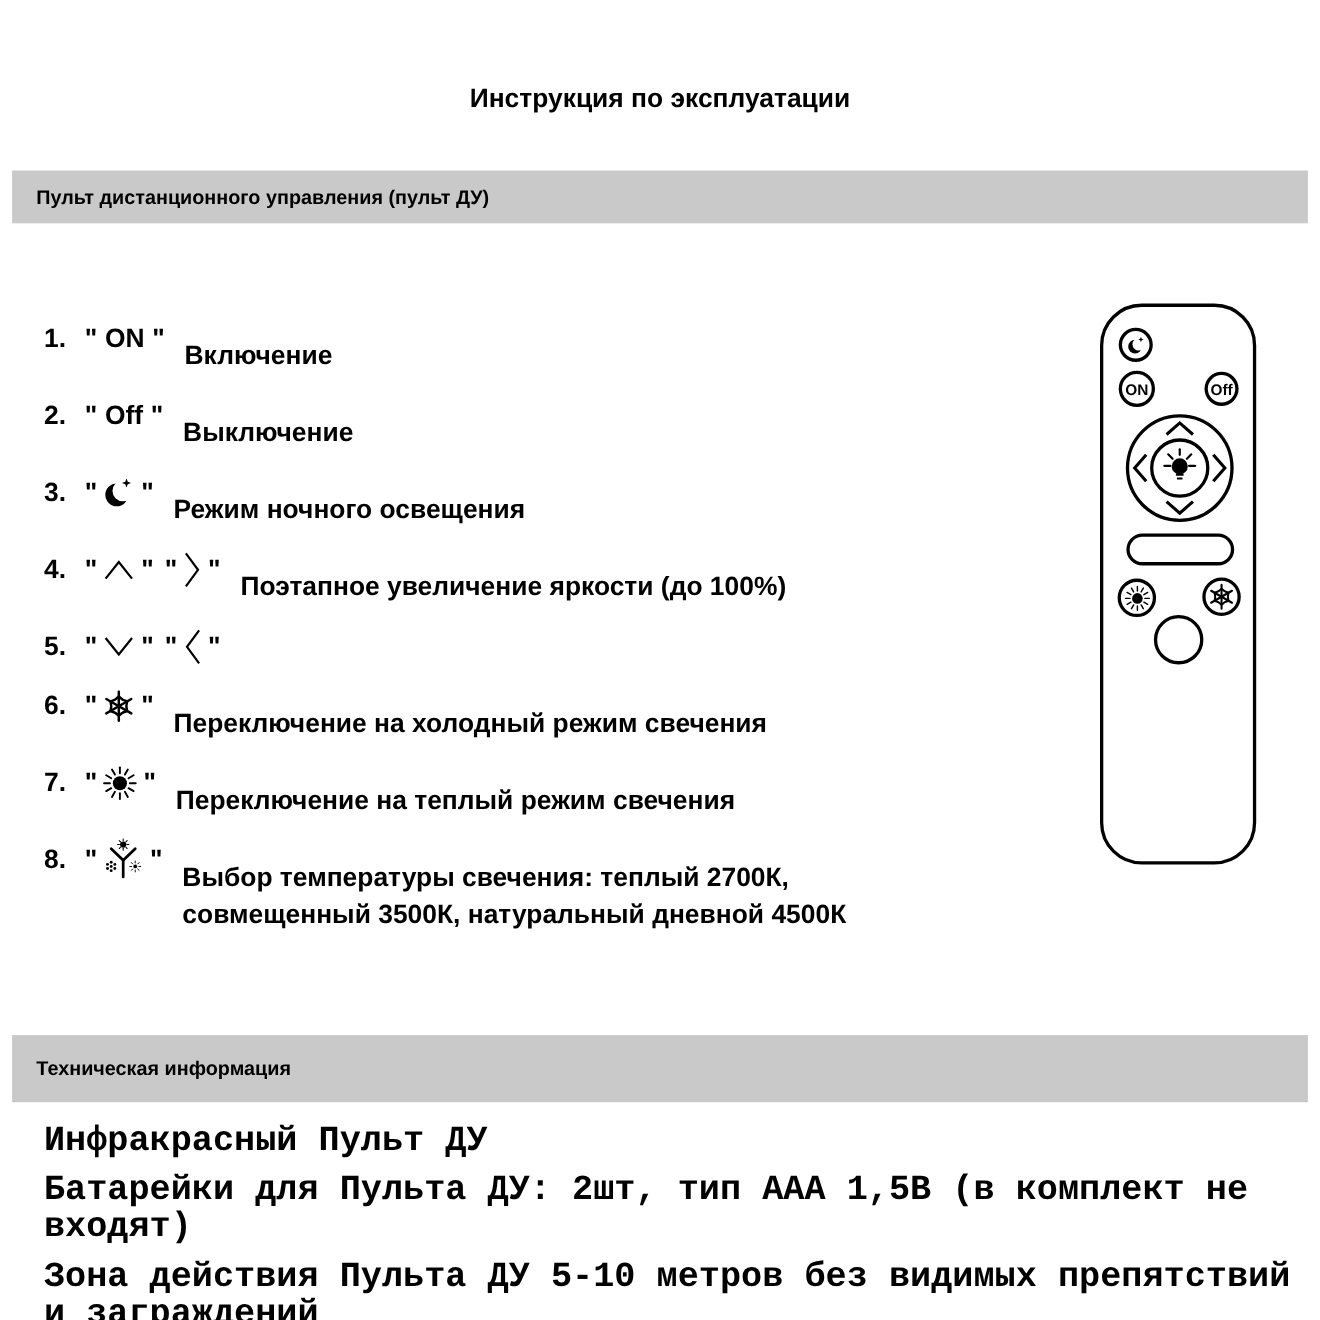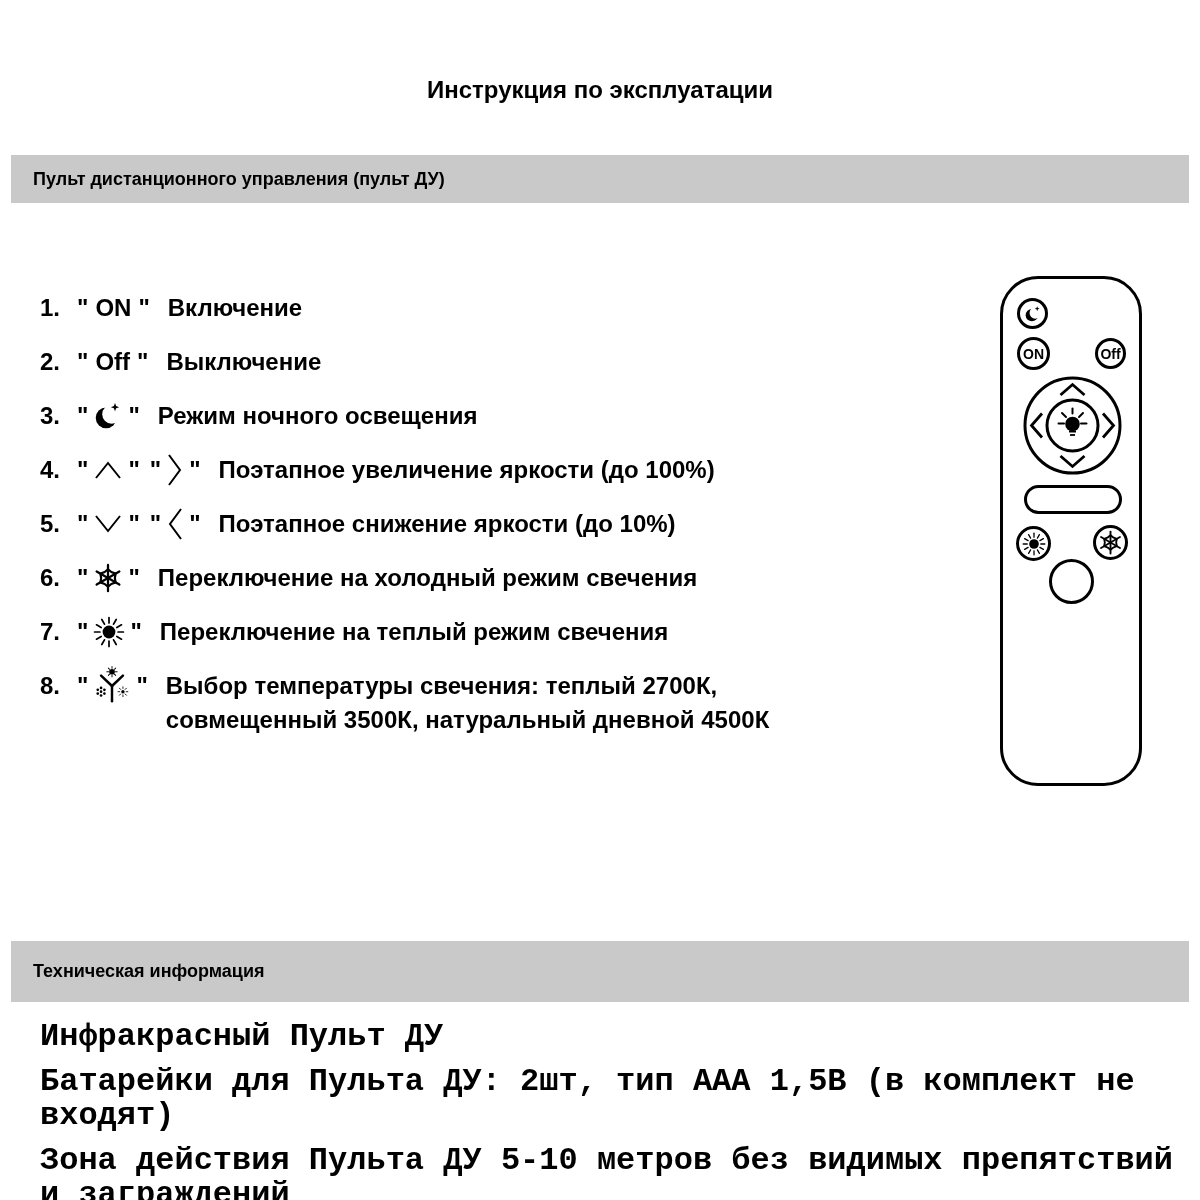--- a/index.html
+++ b/index.html
@@ -20,21 +20,21 @@
   .bar-remote{top:155px;height:48px;}
   .bar-tech{top:941px;height:61px;}
   
   .ilist{position:absolute;left:40px;top:291px;width:900px;}
   .irow{display:flex;align-items:flex-start;line-height:34px;font-size:24px;margin-bottom:20px;}
   .irow .num{min-width:32px;}
   .quote{margin:0 5px;}
   .kbd{margin:0 2px;}
   .icon{display:inline-flex;align-items:center;justify-content:center;height:34px;vertical-align:middle;}
   .icon svg{display:block;}
-  .itext{margin-left:13px;white-space:pre-line;}
+  .itext{margin-left:13px;white-space:pre-line;margin-top:16px;}
   
   .remote{
     position:absolute;left:1000px;top:276px;width:142px;height:510px;
     border:3px solid #000;border-radius:38px;box-sizing:border-box;background:#fff;
   }
   .rc-btn{
     position:absolute;border:3px solid #000;border-radius:50%;box-sizing:border-box;
     display:flex;align-items:center;justify-content:center;background:#fff;
   }
   .rc-night{left:14px;top:19px;width:31px;height:31px;}
@@ -117,21 +117,20 @@
   </svg>
 </span>
       <span class="quote">"</span>
       <span class="quote">"</span>
       <span class="icon" style="width: 18px;">
   <svg viewBox="0 0 18 34" width="100%" height="100%" xmlns="http://www.w3.org/2000/svg" style="height: 34px;">
     <polyline points="15,2 4,17 15,32" fill="none" stroke="#000" stroke-width="2"></polyline>
   </svg>
 </span>
       <span class="quote">"</span>
-      <span class="itext">Поэтапное снижение яркости (до 10%)</span>
     </div>
     <div class="irow">
       <span class="num">6.</span>
       <span class="quote">"</span>
       <span class="icon" style="width: 30px;">
   <svg viewBox="0 0 24 24" width="100%" height="100%" xmlns="http://www.w3.org/2000/svg" style="height: 30px;">
     <g stroke="#000" stroke-width="1.8" stroke-linecap="round" fill="none">
       <g>
         <line x1="12" y1="1.5" x2="12" y2="22.5"></line>
         <path d="M12 5 L9.6 7 M12 5 L14.4 7 M12 19 L9.6 17 M12 19 L14.4 17"></path>

